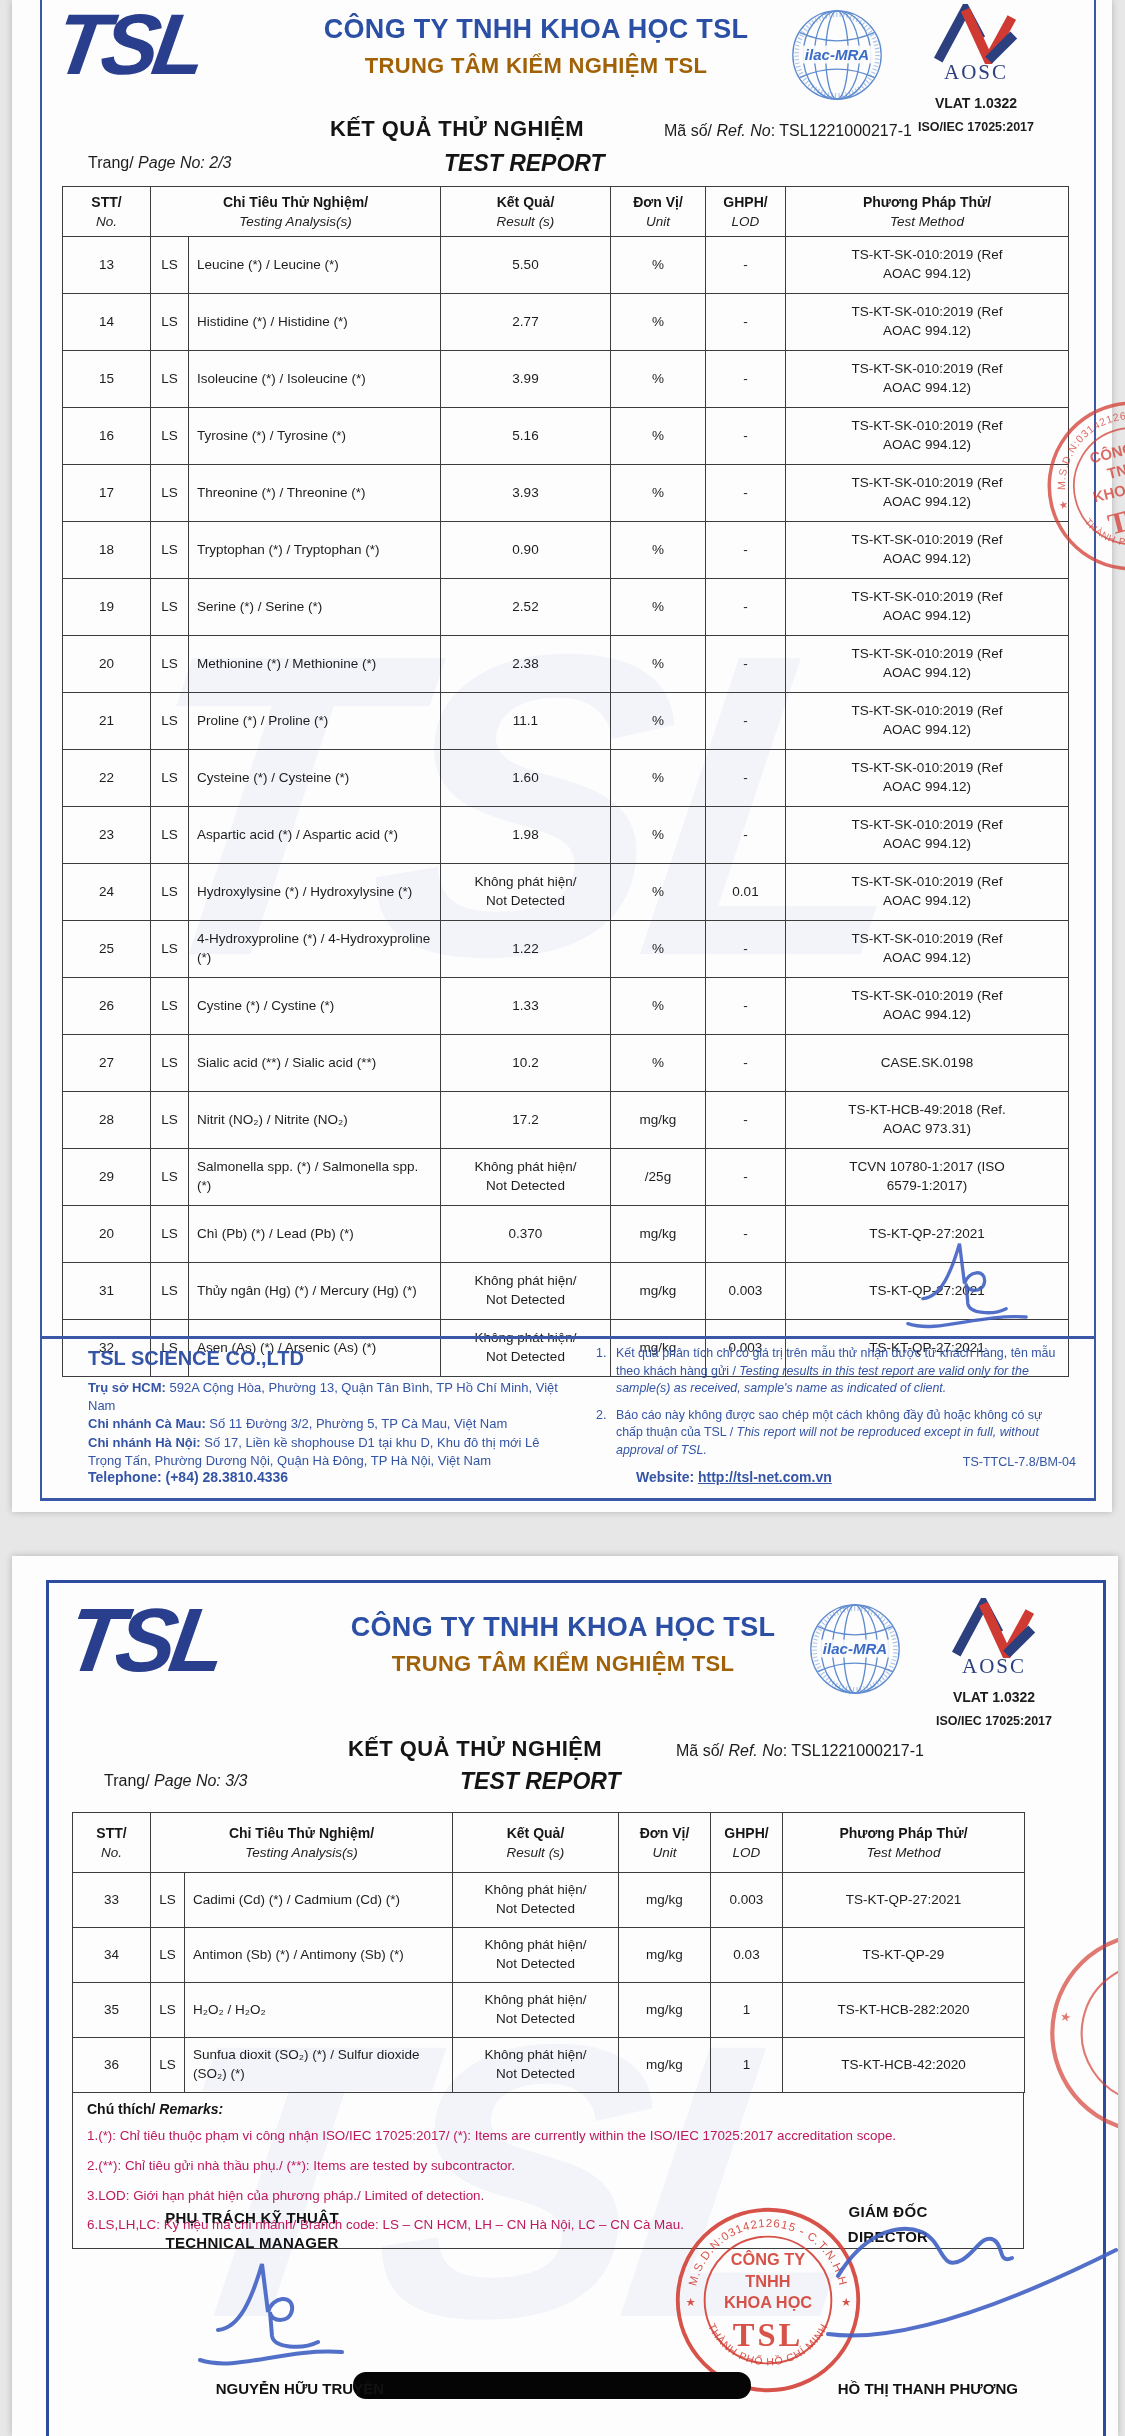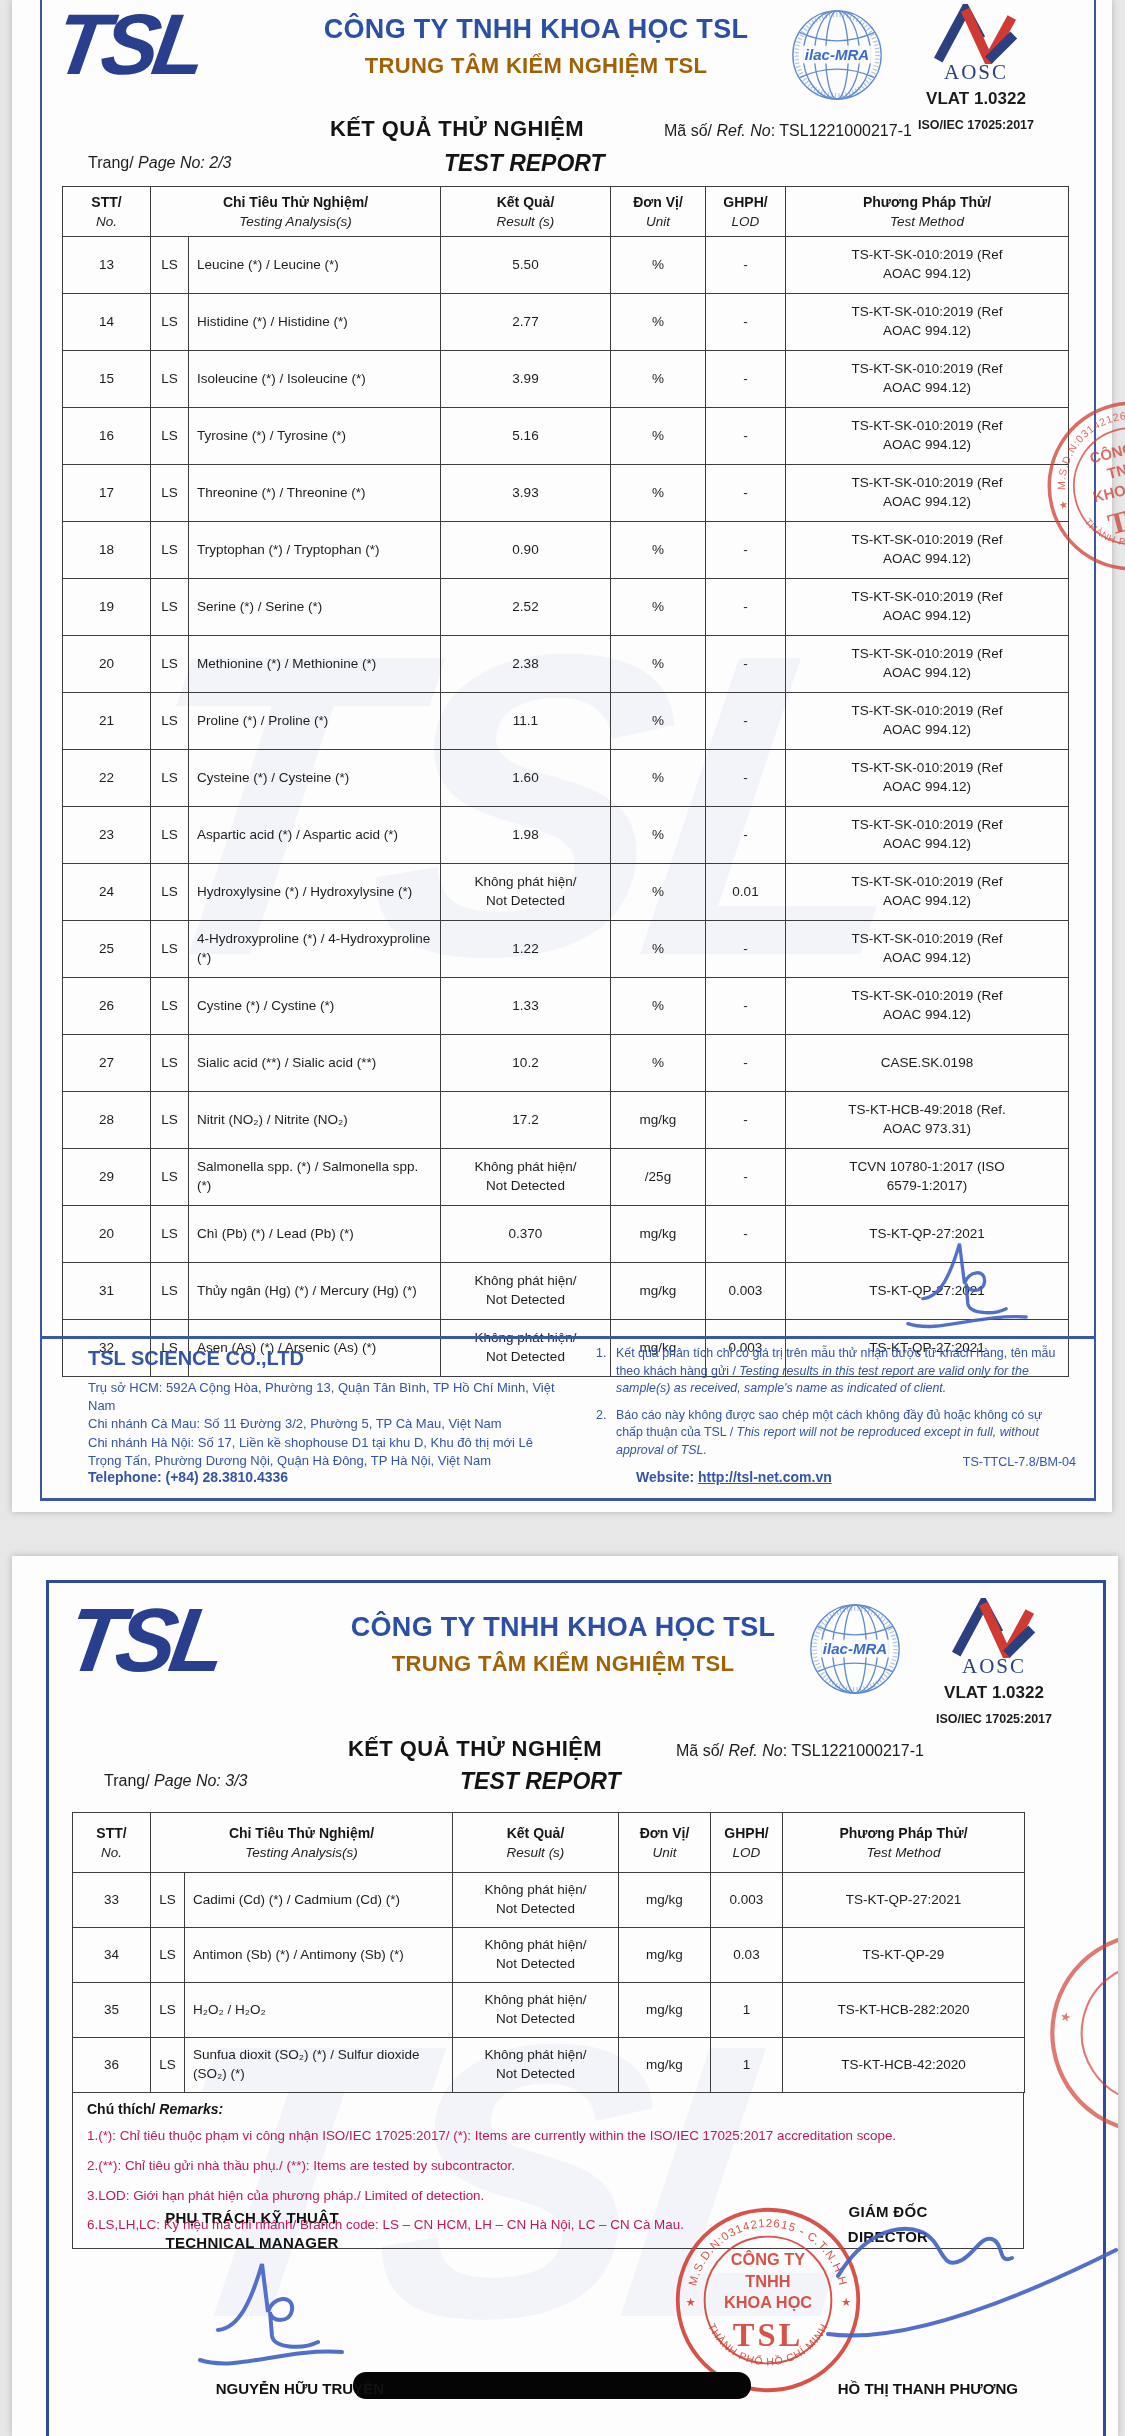--- a/index.html
+++ b/index.html
@@ -37,21 +37,21 @@
   .hdr2 .tsl-logo{font-size:90px;width:260px;}
   .co{text-align:center;}
   .hdr1 .co{width:480px;margin-top:10px;}
   .hdr2 .co{width:470px;margin-top:14px;}
   .co1{font-size:27px;font-weight:bold;color:#2b4fa5;letter-spacing:0.3px;}
   .co2{font-size:22px;font-weight:bold;color:#a16207;margin-top:8px;letter-spacing:0.3px;}
   .ilac{margin-top:4px;}
   .hdr1 .ilac{margin-left:14px;} .hdr2 .ilac{margin-left:10px;}
   .aosc{margin-left:16px;width:152px;display:flex;flex-direction:column;align-items:center;}
   .aosc-t{font-family:"Liberation Serif","DejaVu Serif",serif;font-size:21px;color:#2c3f7e;letter-spacing:2px;margin-top:-4px;}
-  .vlat{font-size:17px;font-weight:bold;color:#1c1c1c;margin-top:4px;}
+  .vlat{font-size:14px;font-weight:bold;color:#1c1c1c;margin-top:10px;}
   .iso{font-size:12.5px;font-weight:bold;color:#1c1c1c;margin-top:9px;}
 
   
   .title-vn{position:absolute;font-size:22px;font-weight:bold;color:#141414;letter-spacing:0.4px;z-index:2;}
   .refno{position:absolute;font-size:16px;color:#1d1d1d;z-index:2;}
   .trang{position:absolute;font-size:16px;color:#1d1d1d;z-index:2;}
   .title-en{position:absolute;font-size:23px;font-weight:bold;font-style:italic;color:#141414;z-index:2;}
 
   
   .rtbl{border-collapse:collapse;table-layout:fixed;position:absolute;z-index:2;background:transparent;}
@@ -72,21 +72,21 @@
   .p2-main{position:absolute;left:60px;top:256px;width:952px;z-index:2;}
   .remarks{border:1.7px solid #3d3d3d;border-top:none;padding:8px 14px 12px;margin-top:308px;}
   .rm-title{font-size:14px;font-weight:bold;color:#141414;}
   .rm-title i{font-weight:bold;}
   .rm-item{font-size:13.4px;color:#be185d;line-height:1.55;margin-top:9px;}
 
   
   .footer{position:absolute;left:28px;top:1336px;width:1054px;height:162px;border-top:3px solid #3a57a8;z-index:2;}
   .f-company{position:absolute;left:48px;top:8px;font-size:20px;font-weight:bold;color:#3454a6;}
   .f-addr{position:absolute;left:48px;top:40px;width:480px;font-size:13px;color:#3454a6;line-height:1.4;}
-  .f-addr b{font-weight:normal;margin-top:41px;}
+  .f-addr b{font-weight:bold;margin-top:41px;}
   .f-phone{position:absolute;left:48px;top:130px;font-size:14px;font-weight:bold;color:#3454a6;}
   .f-web{position:absolute;left:596px;top:130px;font-size:14px;font-weight:bold;color:#3454a6;}
   .f-web a{color:#3454a6;text-decoration:underline;}
   .f-notes{position:absolute;left:556px;top:6px;width:476px;font-size:12.4px;color:#3454a6;line-height:1.42;}
   .note{display:flex;margin-bottom:9px;}
   .note-num{width:20px;flex:none;}
   .f-code{position:absolute;right:18px;top:116px;font-size:12.5px;color:#3454a6;}
 
   
   .p2-sign{position:absolute;left:0;top:642px;width:100%;height:218px;z-index:3;}

